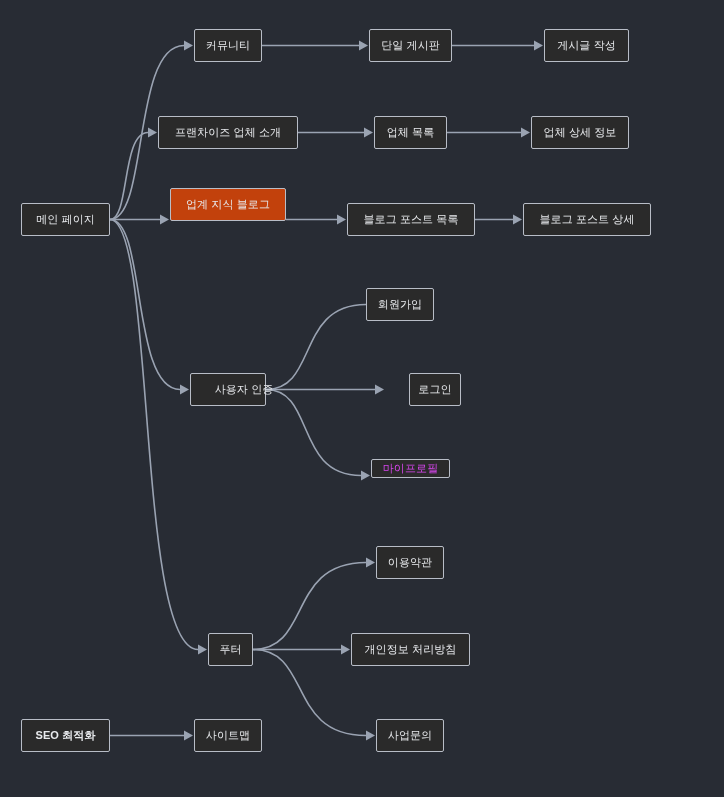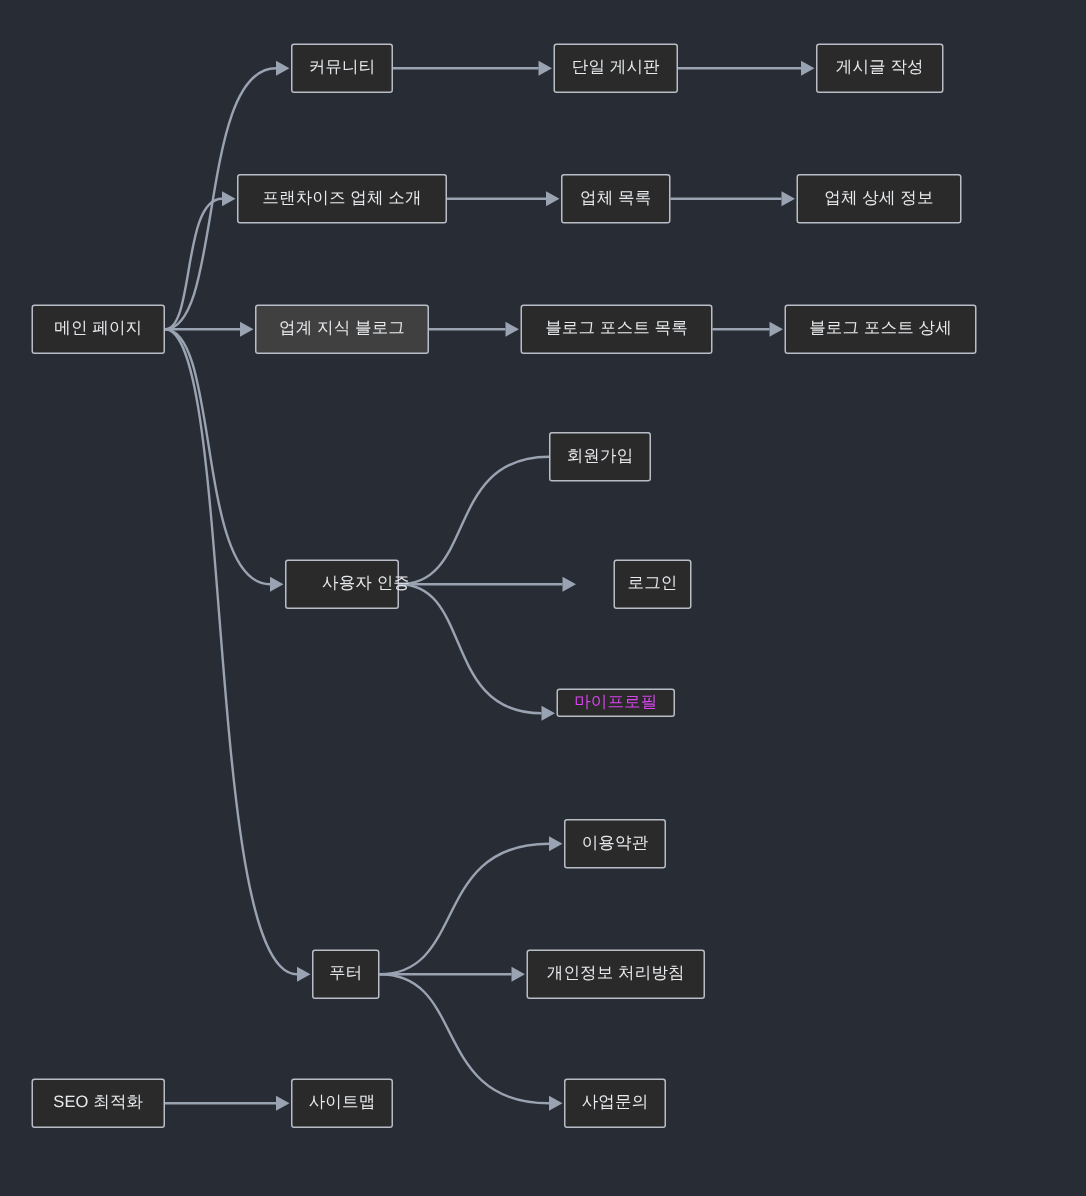--- a/index.html
+++ b/index.html
@@ -110,24 +110,24 @@
       </div>
       <div class="flow-node" style="left: 544px; top: 29px; width: 85px; height: 33px; background: rgb(42, 42, 42); border-color: rgb(184, 189, 199); color: rgb(232, 234, 237);">
         <span>게시글 작성</span>
       </div>
       <div class="flow-node" style="left: 158px; top: 116px; width: 140px; height: 33px; background: rgb(42, 42, 42); border-color: rgb(184, 189, 199); color: rgb(232, 234, 237);">
         <span>프랜차이즈 업체 소개</span>
       </div>
       <div class="flow-node" style="left: 374px; top: 116px; width: 73px; height: 33px; background: rgb(42, 42, 42); border-color: rgb(184, 189, 199); color: rgb(232, 234, 237);">
         <span>업체 목록</span>
       </div>
-      <div class="flow-node" style="left: 531px; top: 116px; width: 110px; height: 33px; background: rgb(42, 42, 42); border-color: rgb(184, 189, 199); color: rgb(232, 234, 237);">
+      <div class="flow-node" style="left: 531px; top: 116px; width: 98px; height: 33px; background: rgb(42, 42, 42); border-color: rgb(184, 189, 199); color: rgb(232, 234, 237);">
         <span>업체 상세 정보</span>
       </div>
-      <div class="flow-node" style="left: 170px; top: 203px; width: 116px; height: 33px; background: #404040; border-color: rgb(184, 189, 199); color: rgb(232, 234, 237);">
+      <div class="flow-node" style="left: 170px; top: 188px; width: 116px; height: 33px; background: #c2410c; border-color: rgb(184, 189, 199); color: rgb(232, 234, 237);">
         <span>업계 지식 블로그</span>
       </div>
       <div class="flow-node" style="left: 347px; top: 203px; width: 128px; height: 33px; background: rgb(42, 42, 42); border-color: rgb(184, 189, 199); color: rgb(232, 234, 237);">
         <span>블로그 포스트 목록</span>
       </div>
       <div class="flow-node" style="left: 523px; top: 203px; width: 128px; height: 33px; background: rgb(42, 42, 42); border-color: rgb(184, 189, 199); color: rgb(232, 234, 237);">
         <span>블로그 포스트 상세</span>
       </div>
       <div class="flow-node" style="left: 190px; top: 373px; width: 76px; height: 33px; background: rgb(42, 42, 42); border-color: rgb(184, 189, 199); color: rgb(232, 234, 237); padding-left: 32px;">
         <span>사용자 인증</span>
@@ -146,21 +146,21 @@
       </div>
       <div class="flow-node" style="left: 376px; top: 546px; width: 68px; height: 33px; background: rgb(42, 42, 42); border-color: rgb(184, 189, 199); color: rgb(232, 234, 237);">
         <span>이용약관</span>
       </div>
       <div class="flow-node" style="left: 351px; top: 633px; width: 119px; height: 33px; background: rgb(42, 42, 42); border-color: rgb(184, 189, 199); color: rgb(232, 234, 237);">
         <span>개인정보 처리방침</span>
       </div>
       <div class="flow-node" style="left: 376px; top: 719px; width: 68px; height: 33px; background: rgb(42, 42, 42); border-color: rgb(184, 189, 199); color: rgb(232, 234, 237);">
         <span>사업문의</span>
       </div>
-      <div class="flow-node" style="left: 21px; top: 719px; width: 89px; height: 33px; background: rgb(42, 42, 42); border-color: rgb(184, 189, 199); color: rgb(232, 234, 237);">
+      <div class="flow-node" style="left: 21px; top: 719px; width: 89px; height: 33px; background: rgb(42, 42, 42); border-color: rgb(184, 189, 199); color: rgb(232, 234, 237); font-weight: bold;">
         <span>SEO 최적화</span>
       </div>
       <div class="flow-node" style="left: 194px; top: 719px; width: 68px; height: 33px; background: rgb(42, 42, 42); border-color: rgb(184, 189, 199); color: rgb(232, 234, 237);">
         <span>사이트맵</span>
       </div>
     </div>
 
 </div>
 
 </body></html>

